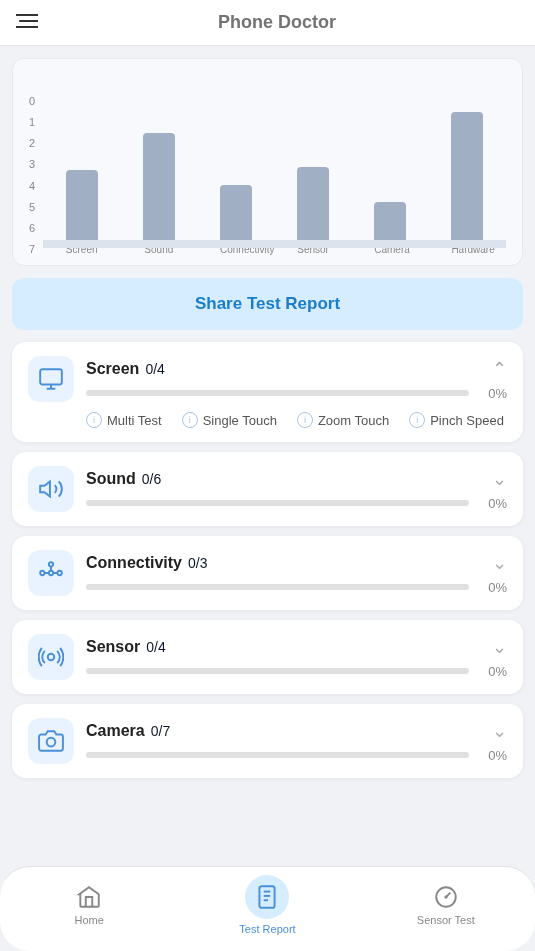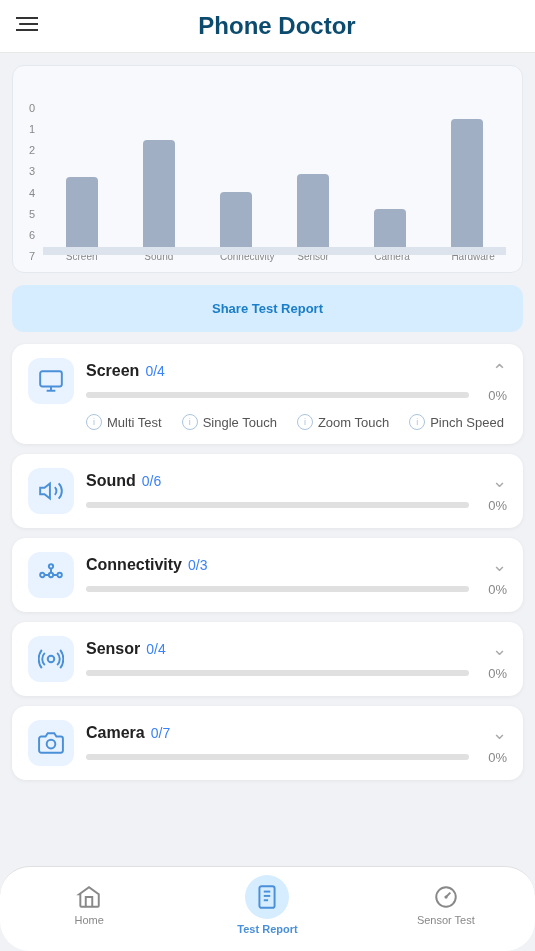--- a/index.html
+++ b/index.html
@@ -23,23 +23,23 @@
       border-bottom: 1px solid #e8e8e8;
     }
     .header-menu {
       position: absolute;
       left: 16px;
       font-size: 22px;
       color: #333;
       cursor: pointer;
     }
     .header-title {
-      font-size: 24px;
+      font-size: 18px;
       font-weight: 600;
-      color: #0c4a6e;
+      color: #737373;
       margin-left: 19px;
     }
 
     
     .chart-section {
       background: #f7f9fc;
       margin: 12px 12px 0;
       border-radius: 12px;
       padding: 16px 16px 10px;
       border: 1px solid #e4e9f0;
@@ -117,21 +117,21 @@
       margin: 12px 12px 0;
       background: #d6ecff;
       border-radius: 12px;
       padding: 16px;
       text-align: center;
       cursor: pointer;
       border: none;
       width: calc(100% - 24px);
     }
     .share-btn-text {
-      font-size: 13px;
+      font-size: 17px;
       font-weight: 600;
       color: #1a7ec8;
     }
 
     
     .categories {
       margin: 12px 12px 80px;
       display: flex;
       flex-direction: column;
       gap: 10px;
@@ -173,21 +173,21 @@
       justify-content: space-between;
       margin-bottom: 6px;
     }
     .category-name {
       font-size: 16px;
       font-weight: 600;
       color: #222;
     }
     .category-count {
       font-size: 14px;
-      color: #3b82f6;
+      color: #0f172a;
       margin-left: 6px;
     }
     .chevron {
       color: #aaa;
       font-size: 18px;
       cursor: pointer;
     }
     .progress-row {
       display: flex;
       align-items: center;
@@ -272,21 +272,21 @@
     }
     .nav-item.active svg {
       stroke: #4a90d9;
     }
     .nav-label {
       font-size: 11px;
       color: #888;
     }
     .nav-item.active .nav-label {
       color: #4a90d9;
-      font-weight: 700;
+      font-weight: 400;
     }
     .nav-active-circle {
       width: 44px;
       height: 44px;
       border-radius: 50%;
       background: #d6ecff;
       display: flex;
       align-items: center;
       justify-content: center;
     }

